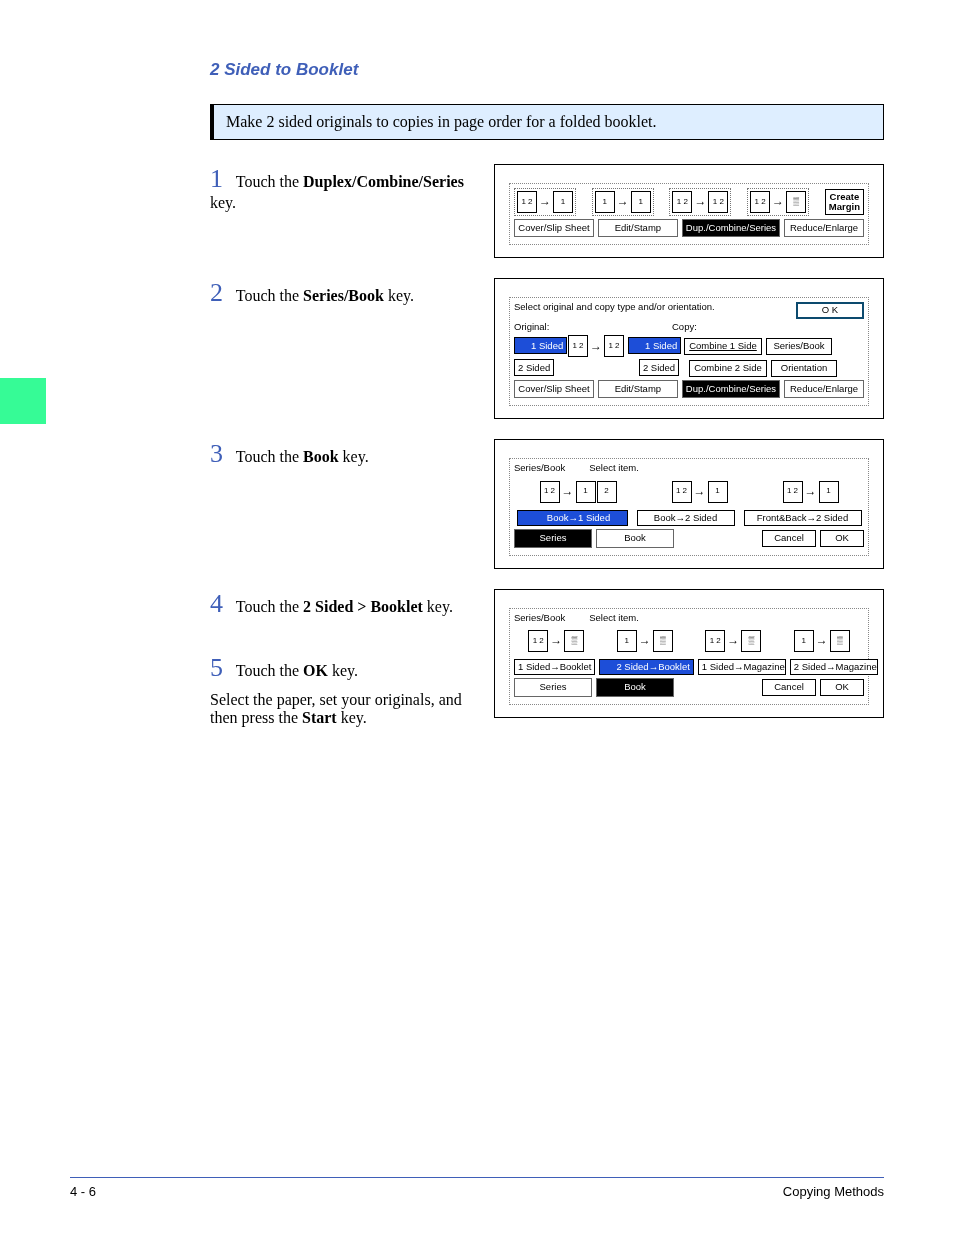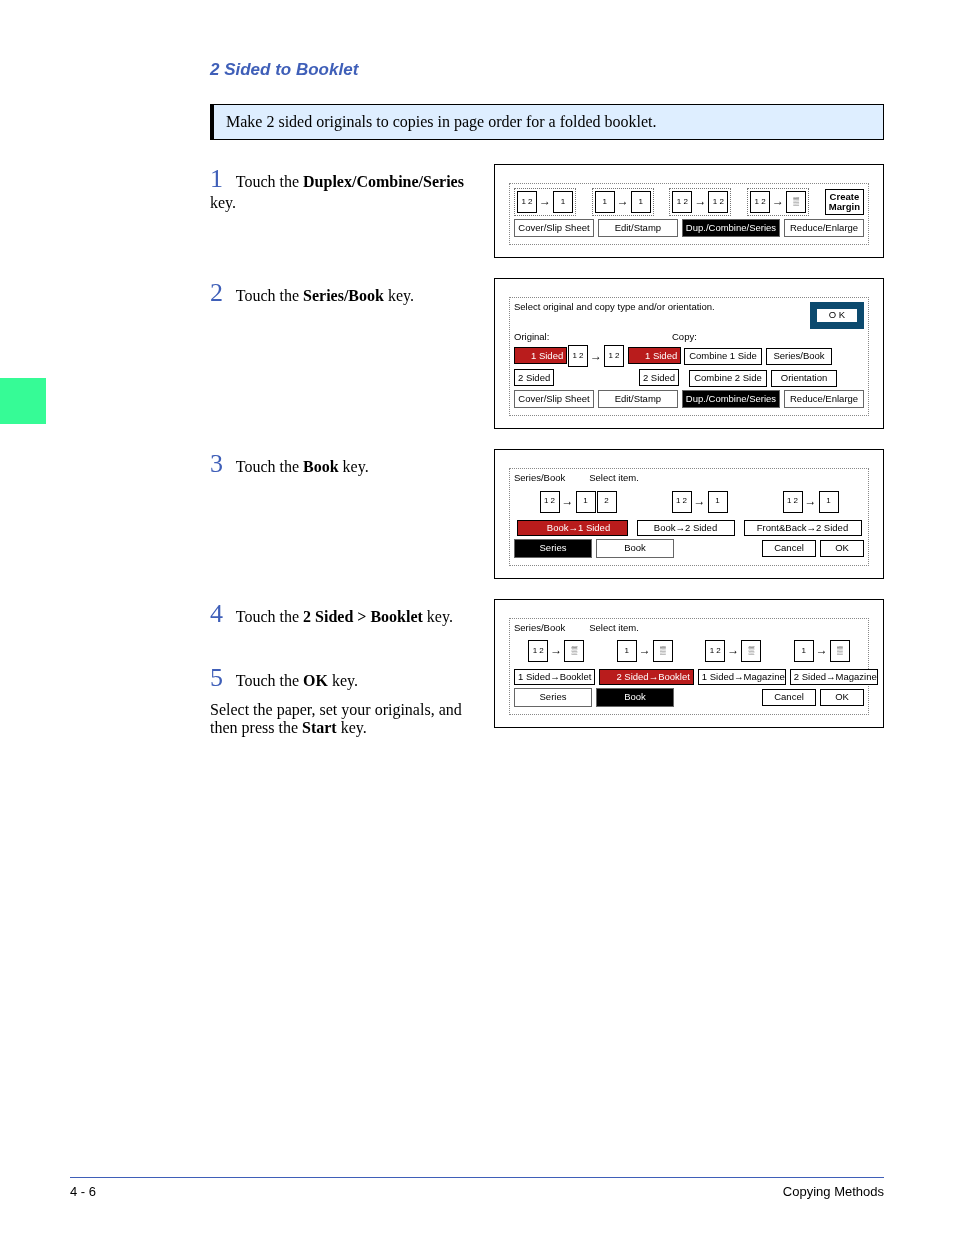--- a/index.html
+++ b/index.html
@@ -92,21 +92,21 @@
   }
   .btn {
     border: 1px solid #000;
     padding: 2px 3px;
     text-align: center;
     background: #fff;
     white-space: nowrap;
     font-size: 9.5px;
   }
   .btn-sel {
-    background: #b91c1c;
+    background: #1d4ed8;
     color: #fff;
     padding-left: 16px;
   }
   .tab {
     border: 1px solid #666;
     flex: 1;
     padding: 3px 3px;
     text-align: center;
     font-size: 9.5px;
   }
@@ -143,21 +143,21 @@
   .green-tab {
     position: absolute;
     left: 0;
     top: 378px;
     width: 46px;
     height: 46px;
     background: #36fb96;
   }
   .groupset { display:flex; align-items:center; gap:1px; border:1px dotted #777; padding:2px; }
   .fig-label { font-size:9.5px; margin-bottom:2px; }
-  .ok-btn { border:7px solid #0c4a6e; padding:1px 12px; margin-left:auto; }
+  .ok-btn { border:2px solid #0c4a6e; padding:1px 24px; margin-left:auto; }
 </style>
 </head>
 <body>
 
 <div class="green-tab"></div>
 
 <div class="page">
 
 
   <div class="sub-header">2 Sided to Booklet</div>
@@ -232,21 +232,21 @@
             <span>Copy:</span>
           </div>
           <div class="row">
             <div style="width:50px;"><span class="btn btn-sel">1 Sided</span></div>
             <div style="display:flex;align-items:center;gap:1px;">
               <span class="icon-box">1 2</span>
               <span class="arrow">→</span>
               <span class="icon-box">1 2</span>
             </div>
             <div style="width:52px;text-align:center;"><span class="btn btn-sel">1 Sided</span></div>
-            <span class="btn" style="width:70px;">Combine 1 Side</span>
+            <span class="btn" style="width:70px;text-decoration:underline;">Combine 1 Side</span>
             <span class="btn" style="width:58px;">Series/Book</span>
           </div>
           <div class="row">
             <div style="width:50px;"><span class="btn">2 Sided</span></div>
             <div style="width:61px;"></div>
             <div style="width:52px;text-align:center;"><span class="btn">2 Sided</span></div>
             <span class="btn" style="width:70px;">Combine 2 Side</span>
             <span class="btn" style="width:58px;">Orientation</span>
           </div>
           <div class="row">

